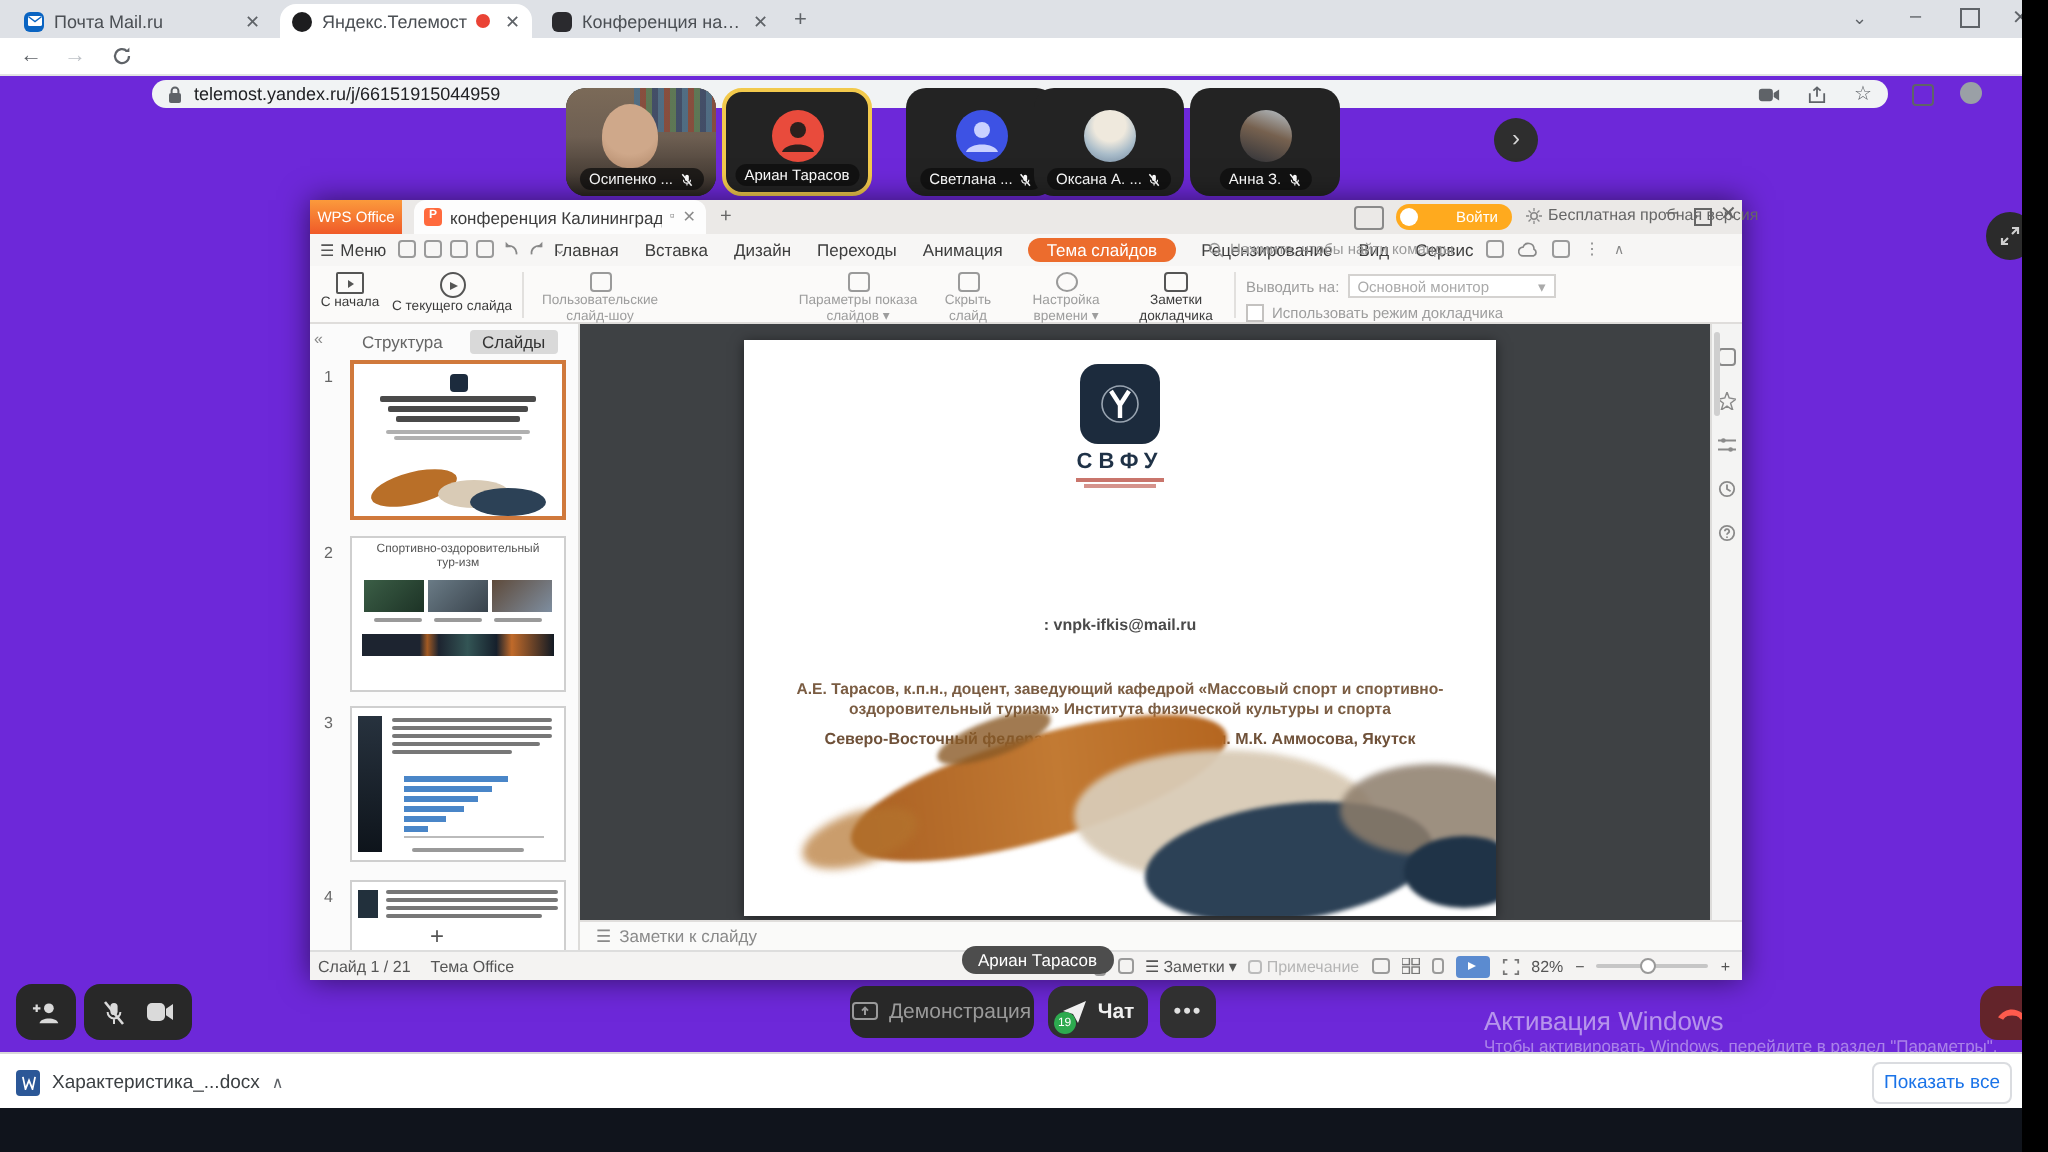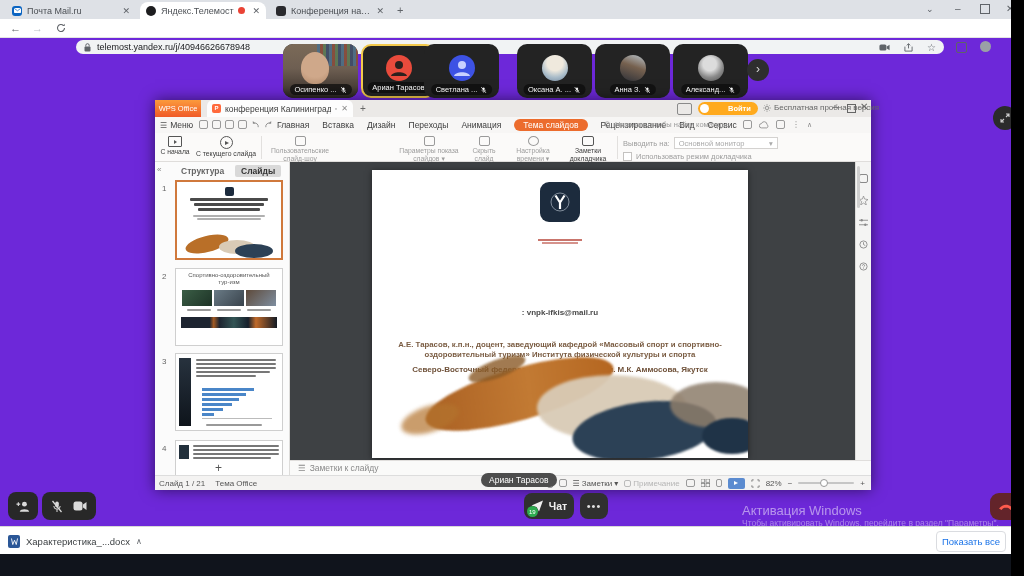--- a/index.html
+++ b/index.html
@@ -48,21 +48,21 @@
   .rtab{font-size:8.5px;color:#3d3d3d;white-space:nowrap;}
   .rtab.pill{background:#ec6c2d;color:#fff;border-radius:8px;padding:1px 9px;}
   .mini-box{width:9px;height:9px;border:1px solid #9a9a9a;border-radius:2px;box-sizing:border-box;}
   .ribbon{left:0;top:33px;width:716px;height:29px;background:#fbfaf9;border-bottom:1px solid #dfdddb;box-sizing:border-box;}
   .ribtn{position:absolute;display:flex;flex-direction:column;align-items:center;gap:1px;
          font-size:6.8px;line-height:7.5px;color:#9d9d9d;text-align:center;}
   .ribtn.on{color:#3c3c3c;}
   .vline{position:absolute;width:1px;background:#e2e0de;top:3px;height:23px;}
   .workspace{left:0;top:62px;width:716px;height:298px;background:#3e4144;}
   .lpanel{left:0;top:0;width:135px;height:313px;background:#fbfbfb;border-right:1px solid #dddcda;box-sizing:border-box;overflow:hidden;}
-  .ptab{font-size:8.5px;color:#666;font-weight:bold;}
+  .ptab{font-size:8.5px;color:#666;}
   .ptab.sel{background:#d9d9d9;border-radius:2px;padding:1px 6px;color:#333;}
   .thumb{position:absolute;left:20px;width:108px;background:#fff;border:1px solid #cfcfcf;box-sizing:border-box;overflow:hidden;}
   .thumb.sel{border:2px solid #d0793c;}
   .tnum{position:absolute;left:7px;font-size:8px;color:#666;}
   .ph-line{background:#9a9a9a;border-radius:1px;}
   .rstrip{left:700px;top:0;width:16px;height:298px;background:#f4f4f3;border-left:1px solid #dddcda;box-sizing:border-box;}
   .rsic{width:9px;height:9px;border:1px solid #8a8a8a;border-radius:2px;margin:0 auto;box-sizing:border-box;}
   .slide{left:217px;top:8px;width:376px;height:288px;background:#ffffff;box-shadow:0 1px 6px rgba(0,0,0,.5);overflow:hidden;}
   .notesbar{left:135px;top:360px;width:581px;height:15px;background:#fafaf9;border-top:1px solid #e0dedc;box-sizing:border-box;
             display:flex;align-items:center;font-size:8.5px;color:#8a8a8a;gap:4px;padding-left:8px;}
@@ -124,21 +124,21 @@
           <path d="M8.7 0.8v2.2H6.5z" fill="#5f6368"></path>
         </svg>
     </span>
     <div class="abs omnibox">
       <span style="margin-right:6px;">
         <svg width="7" height="9" viewBox="0 0 7 9">
             <rect x="0.5" y="3.5" width="6" height="5" rx="1" fill="#5f6368"></rect>
             <path d="M1.8 3.5V2.4a1.7 1.7 0 0 1 3.4 0v1.1" stroke="#5f6368" stroke-width="1" fill="none"></path>
           </svg>
       </span>
-      <span>telemost.yandex.ru/j/40946626678948</span>
+      <span>telemost.yandex.ru/j/66151915044959</span>
       <span style="margin-left:auto;display:flex;gap:14px;align-items:center;">
         <span>
           <svg width="11" height="7" viewBox="0 0 14 9">
               <rect x="0.5" y="0.5" width="9" height="8" rx="2" fill="#5f6368"></rect>
               <path d="M10 3.2 13.5 1v7L10 5.8z" fill="#5f6368"></path>
             </svg>
         </span>
         <span>
           <svg width="9" height="9" viewBox="0 0 10 10">
               <path d="M1 4v5h8V4" stroke="#5f6368" fill="none"></path>
@@ -172,21 +172,21 @@
       <svg width="26" height="26" viewBox="0 0 26 26">
           <circle cx="13" cy="10" r="4" fill="#2c201d"></circle>
           <path d="M5 21c1.5-5 14.5-5 16 0z" fill="#2c201d"></path>
         </svg>
     </div>
     <div class="npill">
       <span>Ариан Тарасов</span>
     </div>
   </div>
 
-  <div class="abs tile" style="left:424px;">
+  <div class="abs tile" style="left:453px;">
     <div class="av" style="background:#3d52e4;">
       <svg width="26" height="26" viewBox="0 0 26 26">
           <circle cx="13" cy="10" r="4" fill="#c9d1ff"></circle>
           <path d="M5 21c1.5-5 14.5-5 16 0z" fill="#c9d1ff"></path>
         </svg>
     </div>
     <div class="npill">
       <span>Светлана ...</span>
       <svg width="7" height="8" viewBox="0 0 12 12" style="color:#fff">
           <path d="M6 1.5a1.6 1.6 0 0 1 1.6 1.6v2.2a1.6 1.6 0 0 1-3.2 0V3.1A1.6 1.6 0 0 1 6 1.5z" fill="currentColor"></path>
@@ -213,31 +213,20 @@
     <div class="npill">
       <span>Анна З.</span>
       <svg width="7" height="8" viewBox="0 0 12 12" style="color:#fff">
           <path d="M6 1.5a1.6 1.6 0 0 1 1.6 1.6v2.2a1.6 1.6 0 0 1-3.2 0V3.1A1.6 1.6 0 0 1 6 1.5z" fill="currentColor"></path>
           <path d="M3 5.7a3 3 0 0 0 6 0M6 8.7v2" stroke="currentColor" fill="none"></path>
           <line x1="2" y1="1" x2="10" y2="11" stroke="currentColor" stroke-width="1.3"></line>
         </svg>
     </div>
   </div>
 
-  <div class="abs tile" style="left:673px;">
-    <div class="av" style="background:radial-gradient(circle at 45% 35%,#dcdcdc 0 30%,#8a8a8a 60%,#4c4c4c 100%);"></div>
-    <div class="npill">
-      <span>Александ...</span>
-      <svg width="7" height="8" viewBox="0 0 12 12" style="color:#fff">
-          <path d="M6 1.5a1.6 1.6 0 0 1 1.6 1.6v2.2a1.6 1.6 0 0 1-3.2 0V3.1A1.6 1.6 0 0 1 6 1.5z" fill="currentColor"></path>
-          <path d="M3 5.7a3 3 0 0 0 6 0M6 8.7v2" stroke="currentColor" fill="none"></path>
-          <line x1="2" y1="1" x2="10" y2="11" stroke="currentColor" stroke-width="1.3"></line>
-        </svg>
-    </div>
-  </div>
 
   <div class="abs next">›</div>
 
   <div class="abs" style="left:993px;top:106px;width:24px;height:24px;border-radius:50%;background:#2b2b2b;display:flex;align-items:center;justify-content:center;">
     <svg width="10" height="10" viewBox="0 0 10 10">
         <path d="M6 1h3v3M4 9H1V6M9 1 6 4M1 9l3-3" stroke="#cfcfcf" stroke-width="1.1" fill="none"></path>
       </svg>
   </div>
 
   <div class="abs wps">
@@ -247,21 +236,21 @@
       <div class="abs doctab">
         <span class="pptico">P</span>
         <span style="white-space:nowrap;overflow:hidden;">конференция Калининград</span>
         <span style="color:#8a8a8a;font-size:7px;">▫</span>
         <span style="color:#8a8a8a;font-size:8px;">✕</span>
       </div>
       <div class="abs" style="left:205px;top:3px;font-size:10px;color:#666;">+</div>
       <div class="abs" style="left:522px;top:3px;width:13px;height:10px;border:1px solid #8a8a8a;border-radius:2px;"></div>
       <div class="abs flex" style="left:543px;top:2px;height:13px;background:#ffaa1e;border-radius:7px;padding:0 7px 0 2px;gap:3px;">
         <span style="width:9px;height:9px;border-radius:50%;background:#fff;"></span>
-        <span style="color:#fff;font-size:7.5px;font-weight:bold;padding-left:16px;">Войти</span>
+        <span style="color:#fff;font-size:7.5px;font-weight:normal;padding-left:16px;">Войти</span>
       </div>
       <div class="abs flex" style="left:608px;top:3px;gap:3px;">
         <svg width="8" height="8" viewBox="0 0 10 10">
             <circle cx="5" cy="5" r="2" stroke="#888" fill="none"></circle>
             <path d="M5 0v2M5 8v2M0 5h2M8 5h2M1.6 1.6l1.4 1.4M7 7l1.4 1.4M8.4 1.6 7 3M3 7 1.6 8.4" stroke="#888" stroke-width=".8"></path>
           </svg>
         <span style="font-size:8px;color:#666;white-space:nowrap;">Бесплатная пробная версия</span>
       </div>
       <span class="abs" style="left:678px;top:1px;color:#666;font-size:10px;">–</span>
       <span class="abs" style="left:692px;top:4px;width:7px;height:7px;border:1px solid #666;"></span>
@@ -439,20 +428,21 @@
         <div class="abs" style="left:60px;top:299px;font-size:12px;color:#555;">+</div>
       </div>
 
       <div class="abs slide">
         <div class="abs" style="left:168px;top:12px;width:40px;height:40px;border-radius:9px;background:#1c2b3d;display:flex;align-items:center;justify-content:center;">
           <svg width="24" height="24" viewBox="0 0 24 24">
               <circle cx="12" cy="12" r="9" stroke="#cfd8e2" stroke-width="0.8" fill="none" opacity="0.7"></circle>
               <path d="M7.5 5.5 12 12.5V19M16.5 5.5 12 12.5" stroke="#fff" stroke-width="2.2" fill="none"></path>
             </svg>
         </div>
+        <div class="abs" style="left:0;top:55px;width:376px;text-align:center;font-size:11px;font-weight:bold;letter-spacing:3px;color:#1f3247;">СВФУ</div>
         <div class="abs" style="left:166px;top:69px;width:44px;height:2px;background:#b23b2e;opacity:.7;"></div>
         <div class="abs" style="left:170px;top:72px;width:36px;height:2px;background:#b23b2e;opacity:.55;"></div>
 
         <div class="abs" style="left:0;top:138px;width:376px;text-align:center;font-size:8px;font-weight:bold;color:#4a4a4a;">: vnpk-ifkis@mail.ru</div>
 
         <div class="abs" style="left:23px;top:170px;width:330px;text-align:center;font-size:7.8px;line-height:10px;font-weight:bold;color:#7a5c42;">А.Е. Тарасов, к.п.н., доцент, заведующий кафедрой «Массовый спорт и спортивно-оздоровительный туризм» Института физической культуры и спорта</div>
         <div class="abs" style="left:23px;top:195px;width:330px;text-align:center;font-size:8px;font-weight:bold;color:#6f5139;">Северо-Восточный федеральный университет им. М.К. Аммосова, Якутск</div>
 
         <div>
           <div class="blob" style="left:50px;top:198px;width:195px;height:52px;transform:rotate(-16deg);background:linear-gradient(100deg,#a95f22,#c27a33 55%,#b4651f);filter:blur(1px);"></div>
@@ -564,20 +554,27 @@
         </svg>
     </span>
     <span>
       <svg width="14" height="10" viewBox="0 0 14 10">
           <rect x="0.5" y="0.5" width="9" height="9" rx="2.5" fill="#dadada"></rect>
           <path d="M10 3.4 13.5 1v8L10 6.6z" fill="#dadada"></path>
         </svg>
     </span>
   </div>
 
+  <div class="abs mbtn" style="left:425px;top:493px;width:92px;height:26px;">
+    <svg width="13" height="10" viewBox="0 0 13 10">
+        <rect x="0.5" y="0.5" width="12" height="8" rx="1.5" stroke="#9a9a9a" fill="none"></rect>
+        <path d="M6.5 6.5V3M5 4.3 6.5 2.8 8 4.3" stroke="#9a9a9a" fill="none"></path>
+      </svg>
+    <span style="font-size:10.5px;color:#9a9a9a;">Демонстрация</span>
+  </div>
 
   <div class="abs mbtn" style="left:524px;top:493px;width:50px;height:26px;background:#303030;">
     <span style="position:relative;">
       <svg width="13" height="12" viewBox="0 0 13 12">
           <path d="M0.5 5.5 12 0.5 8 11.5 5.5 7z" fill="#f0f0f0"></path>
         </svg>
       <span style="position:absolute;left:-4px;top:6px;width:11px;height:11px;border-radius:50%;background:#2daa4f;color:#fff;font-size:6px;display:flex;align-items:center;justify-content:center;">19</span>
     </span>
     <span style="font-size:10.5px;color:#f0f0f0;font-weight:bold;">Чат</span>
   </div>

